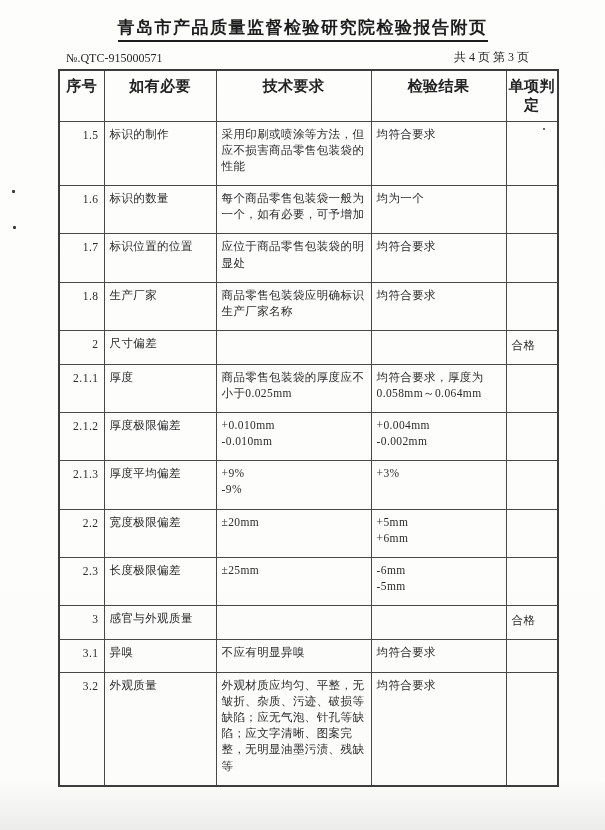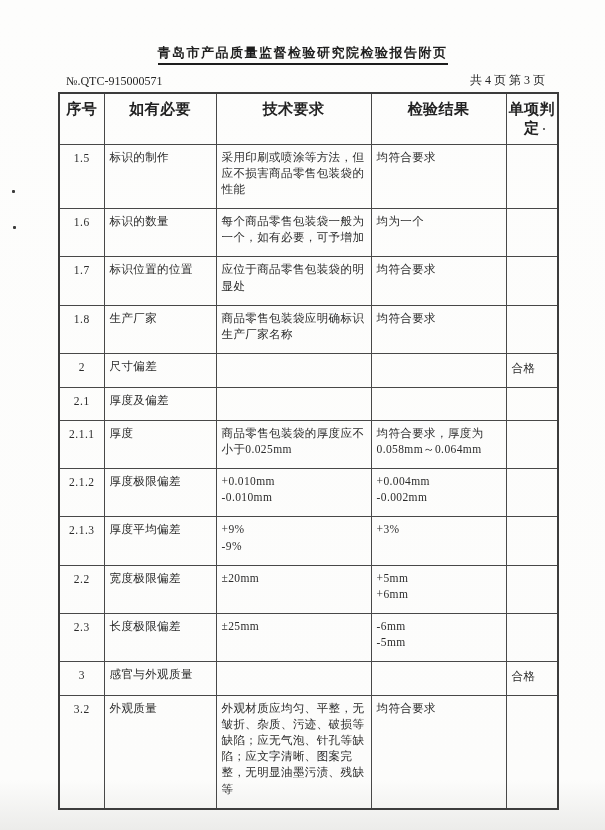--- a/index.html
+++ b/index.html
@@ -7,37 +7,37 @@
     width:605px; height:830px;
     position:relative;
     background:#fcfcfb;
     background-image: linear-gradient(180deg, #fdfdfc 0%, #fcfcfb 94%, #ececea 100%);
     font-family:"Liberation Serif","DejaVu Serif",serif;
     color:#2b2b2b;
     overflow:hidden;
   }
   .doc-title {
     margin:0;
-    padding-top:44px;
+    padding-top:16px;
     text-align:center;
-    font-size:13px;
+    font-size:17px;
     font-weight:bold;
     letter-spacing:1.5px;
     color:#1d1d1d;
   }
   .doc-title span {
     display:inline-block;
     border-bottom:2px solid #1d1d1d;
     padding-bottom:1px;
   }
   .meta-row {
     display:flex;
     justify-content:space-between;
     align-items:flex-end;
-    margin:7px 60px 3px 66px;
+    margin:7px 76px 3px 66px;
     font-size:12px;
     color:#252525;
   }
   table.report {
     border-collapse:collapse;
     table-layout:fixed;
     width:499px;
     margin-left:58px;
     border:2px solid #3c3c3c;
   }
@@ -52,21 +52,21 @@
     text-align:center;
     padding:6px 2px;
     color:#222;
   }
   td {
     font-size:11.5px;
     line-height:1.4;
     padding:4px 5px 11px 5px;
     white-space:pre-line;
   }
-  td.col-no { text-align:center; padding-top:5px; letter-spacing:0.5px;margin-left:28px; }
+  td.col-no { text-align:right; padding-top:5px; letter-spacing:0.5px;margin-left:28px; }
   td.col-judgment { text-align:left; padding-top:6px; }
   .speck {
     position:absolute;
     width:3px; height:3px;
     background:#3a3a3a;
     border-radius:1px;
   }
   .speck-1 { left:12px; top:190px; }
   .speck-2 { left:13px; top:226px; }
   .speck-3 { left:543px; top:128px; width:2px; height:2px; }
@@ -133,27 +133,20 @@
 
 
   <tr>
     <td class="col-no">2</td>
     <td class="col-item">尺寸偏差</td>
     <td class="col-req"></td>
     <td class="col-result"></td>
     <td class="col-judgment">合格</td>
   </tr>
 
-  <tr>
-    <td class="col-no">2.1</td>
-    <td class="col-item">厚度及偏差</td>
-    <td class="col-req"></td>
-    <td class="col-result"></td>
-    <td class="col-judgment"></td>
-  </tr>
 
   <tr>
     <td class="col-no">2.1.1</td>
     <td class="col-item">厚度</td>
     <td class="col-req">商品零售包装袋的厚度应不小于0.025mm</td>
     <td class="col-result">均符合要求，厚度为0.058mm～0.064mm</td>
     <td class="col-judgment"></td>
   </tr>
 
   <tr>
@@ -194,20 +187,27 @@
   </tr>
 
   <tr>
     <td class="col-no">3</td>
     <td class="col-item">感官与外观质量</td>
     <td class="col-req"></td>
     <td class="col-result"></td>
     <td class="col-judgment">合格</td>
   </tr>
 
+  <tr>
+    <td class="col-no">3.1</td>
+    <td class="col-item">异嗅</td>
+    <td class="col-req">不应有明显异嗅</td>
+    <td class="col-result">均符合要求</td>
+    <td class="col-judgment"></td>
+  </tr>
 
   <tr>
     <td class="col-no">3.2</td>
     <td class="col-item">外观质量</td>
     <td class="col-req">外观材质应均匀、平整，无皱折、杂质、污迹、破损等缺陷；应无气泡、针孔等缺陷；应文字清晰、图案完整，无明显油墨污渍、残缺等</td>
     <td class="col-result">均符合要求</td>
     <td class="col-judgment"></td>
   </tr>
 
 </tbody>

